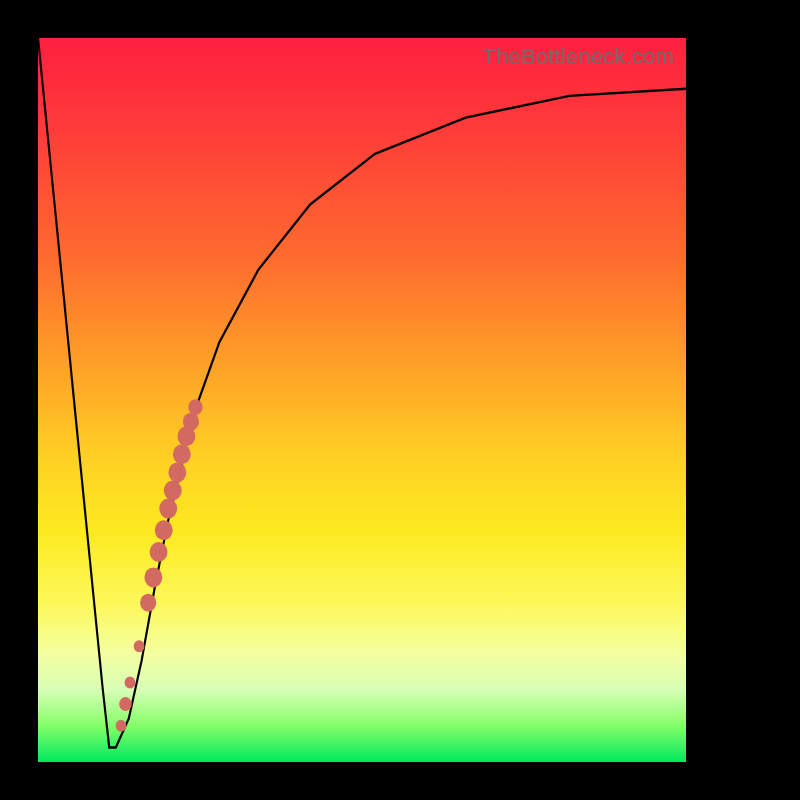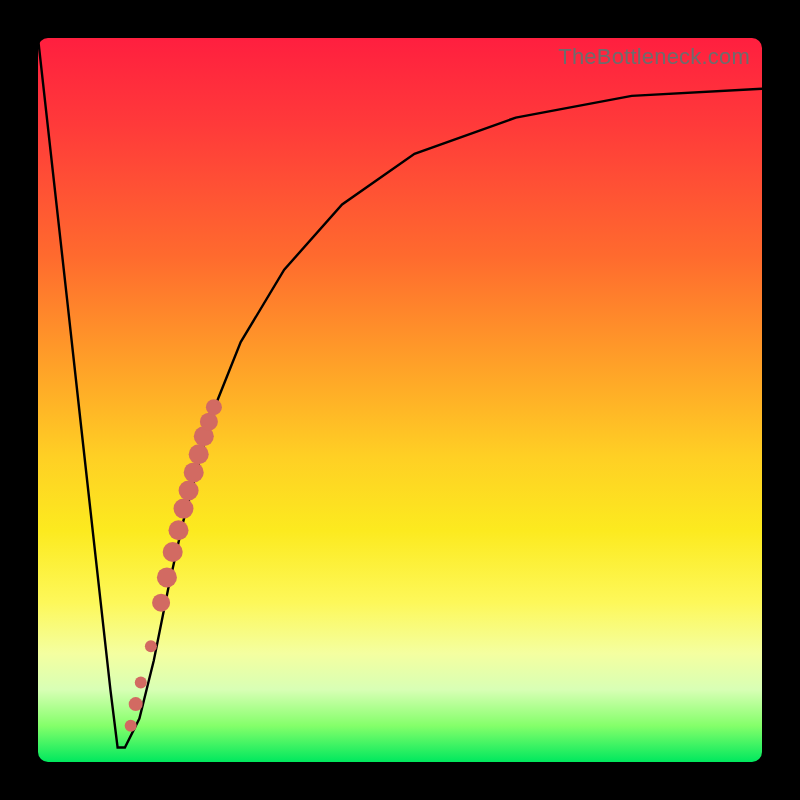--- a/index.html
+++ b/index.html
@@ -14,38 +14,37 @@
   .frame {
     position: relative;
     width: 800px;
     height: 800px;
     background: #000;
   }
   .plot {
     position: absolute;
     left: 38px;
     top: 38px;
-    width: 724px;
+    width: 648px;
     height: 724px;
     
     background: linear-gradient(
       to bottom,
       #ff1f3f 0%,
       #ff3a3a 12%,
       #ff6a2e 30%,
       #ffa028 45%,
       #ffd024 58%,
       #fcea1f 68%,
       #fdf85a 78%,
       #f4ffa0 85%,
       #d8ffb5 90%,
       #84ff6a 95%,
       #00e85e 100%
     );
-    border-radius: 10px;
   }
   .watermark {
     position: absolute;
     top: 6px;
     right: 12px;
     color: #6d6d6d;
     font-size: 22px;
     font-weight: 400;
     letter-spacing: 0.2px;
     user-select: none;

